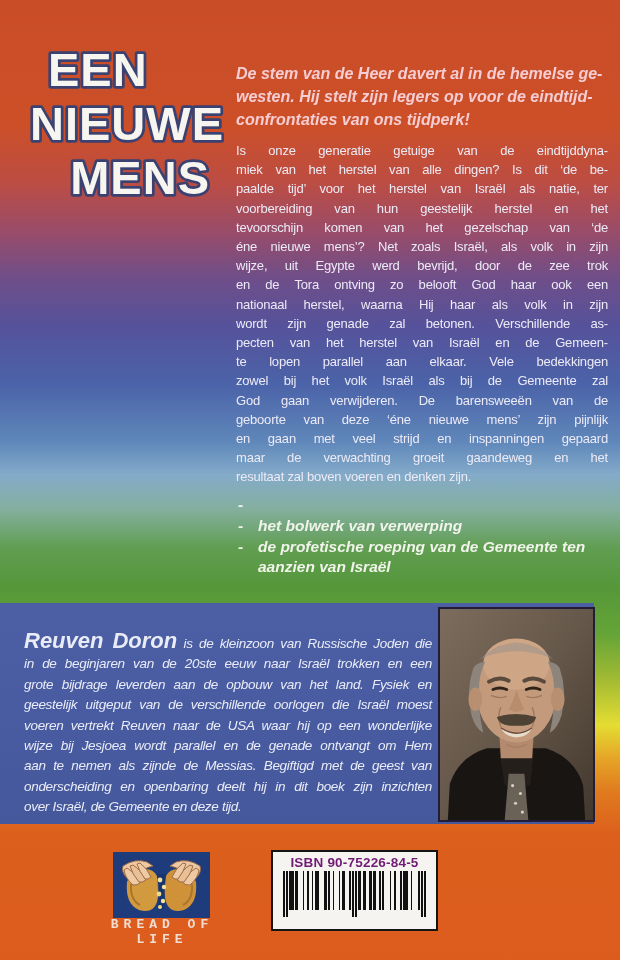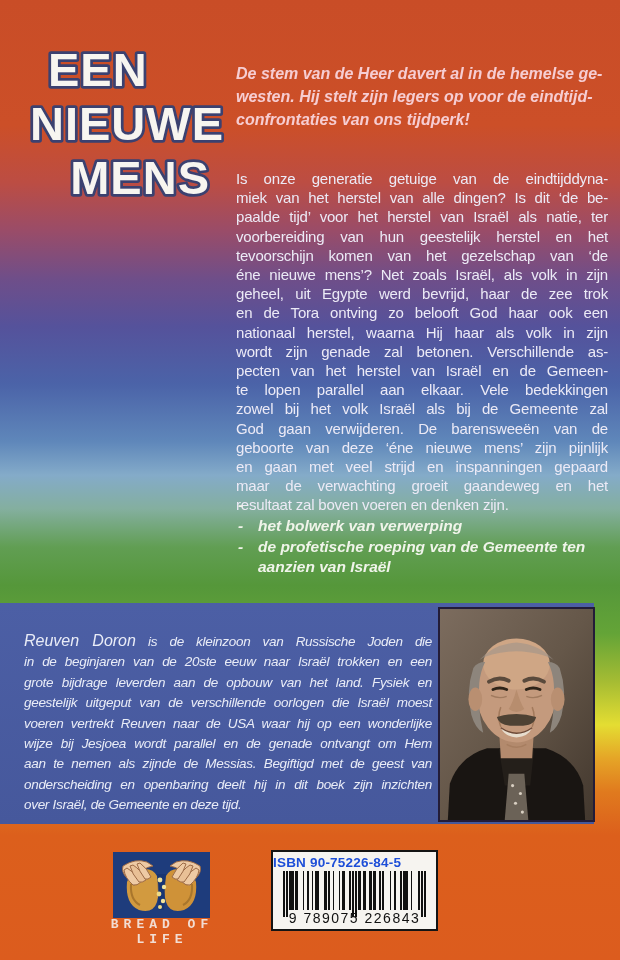--- a/index.html
+++ b/index.html
@@ -18,63 +18,63 @@
     fill:#f7f5f0;stroke:#3b4170;stroke-width:5.5px;stroke-linejoin:round;
     paint-order:stroke fill;letter-spacing:1px;font-size:47px;
   }
   .intro{
     position:absolute;left:236px;top:62px;width:374px;
     color:#f6cdd2;font-size:16px;font-weight:bold;font-style:italic;
     line-height:23px;white-space:pre-line;
   }
   .synopsis{
     position:absolute;left:236px;top:141px;width:372px;
-    color:#eceaf6;font-size:15px;line-height:19.2px;letter-spacing:-0.2px;margin-top:28px;
+    color:#eceaf6;font-size:13px;line-height:19.2px;letter-spacing:-0.2px;
   }
   .syn-line{text-align:justify;text-align-last:justify;}
   .syn-line.last{text-align-last:left;}
   .bullets{
     position:absolute;left:238px;top:495px;width:372px;
     color:#f0f4ea;font-size:15.5px;font-weight:bold;font-style:italic;line-height:20px;
   }
   .bullet{display:flex;margin-bottom:1px;}
   .bullet .dash{width:20px;flex:0 0 20px;}
   .bullet .btext{white-space:pre-line;}
   .panel{
     position:absolute;left:0;top:603px;width:594px;height:221px;
     background:linear-gradient(180deg,#4c5fa5,#46589c);
   }
   .bio{
     position:absolute;left:24px;top:631px;width:408px;
     color:#e9ecf7;font-size:13.5px;font-style:italic;line-height:20.4px;letter-spacing:-0.3px;
   }
   .bio-line{text-align:justify;text-align-last:justify;}
   .bio-line.last{text-align-last:left;}
-  .bio-name{font-size:16px;font-weight:normal;letter-spacing:0;}
+  .bio-name{font-size:22px;font-weight:bold;letter-spacing:0;}
   .photo{
     position:absolute;left:438px;top:607px;width:157px;height:215px;
     border:2px solid #231c38;box-sizing:border-box;background:#5d5046;
   }
   .photo svg{display:block;width:100%;height:100%;}
   .logo-box{
     position:absolute;left:113px;top:852px;width:97px;height:66px;
     background:#1e3c7c;
   }
   .logo-box svg{display:block;width:100%;height:100%;}
   .publisher{
     position:absolute;left:80px;top:917px;width:164px;text-align:center;
     color:#f2ddd3;font-family:Liberation Mono, monospace;font-weight:bold;
     font-size:13px;letter-spacing:5px;
   }
   .isbn-box{
     position:absolute;left:271px;top:850px;width:167px;height:81px;
     background:#f6f4f0;border:2px solid #141414;box-sizing:border-box;
   }
   .isbn-label{
-    margin-top:3px;text-align:left;color:#1d4ed8;
+    margin-top:3px;text-align:center;color:#701a75;
     font-size:13.5px;font-weight:bold;letter-spacing:0.2px;
   }
   .barcode-wrap{position:relative;height:46px;margin:1px auto 0 auto;width:143px;}
   .bar{position:absolute;top:0;height:39px;background:#111;}
   .bar.guard{height:46px;}
   .isbn-digits{
     margin-top:-7px;text-align:center;color:#111;
     font-size:14px;letter-spacing:1.5px;font-family:"Liberation Sans",sans-serif;
   }
 </style>
@@ -93,21 +93,21 @@
 westen. Hij stelt zijn legers op voor de eindtijd-
 confrontaties van ons tijdperk!</div>
 
   <div class="synopsis">
       <div class="syn-line">Is onze generatie getuige van de eindtijddyna-</div>
       <div class="syn-line">miek van het herstel van alle dingen? Is dit ‘de be-</div>
       <div class="syn-line">paalde tijd’ voor het herstel van Israël als natie, ter</div>
       <div class="syn-line">voorbereiding van hun geestelijk herstel en het</div>
       <div class="syn-line">tevoorschijn komen van het gezelschap van ‘de</div>
       <div class="syn-line">éne nieuwe mens’? Net zoals Israël, als volk in zijn</div>
-      <div class="syn-line">geheel, uit Egypte werd bevrijd, haar de zee trok</div>
+      <div class="syn-line">wijze, uit Egypte werd bevrijd, door de zee trok</div>
       <div class="syn-line">en de Tora ontving zo belooft God haar ook een</div>
       <div class="syn-line">nationaal herstel, waarna Hij haar als volk in zijn</div>
       <div class="syn-line">wordt zijn genade zal betonen. Verschillende as-</div>
       <div class="syn-line">pecten van het herstel van Israël en de Gemeen-</div>
       <div class="syn-line">te lopen parallel aan elkaar. Vele bedekkingen</div>
       <div class="syn-line">zowel bij het volk Israël als bij de Gemeente zal</div>
       <div class="syn-line">God gaan verwijderen. De barensweeën van de</div>
       <div class="syn-line">geboorte van deze ‘éne nieuwe mens’ zijn pijnlijk</div>
       <div class="syn-line">en gaan met veel strijd en inspanningen gepaard</div>
       <div class="syn-line">maar de verwachting groeit gaandeweg en het</div>
@@ -262,16 +262,15 @@
         <div class="bar" style="left: 99px; width: 1.5px;"></div>
         <div class="bar" style="left: 106.5px; width: 1.5px;"></div>
         <div class="bar" style="left: 111px; width: 1.5px;"></div>
         <div class="bar" style="left: 117px; width: 1.5px;"></div>
         <div class="bar" style="left: 120px; width: 4.5px;"></div>
         <div class="bar" style="left: 127.5px; width: 1.5px;"></div>
         <div class="bar" style="left: 135px; width: 1.5px;"></div>
         <div class="bar guard" style="left: 138px; width: 1.5px;"></div>
         <div class="bar guard" style="left: 141px; width: 1.5px;"></div>
       </div>
-    <div class="isbn-digits">9 789075 226843</div>
   </div>
 
 </div>
 
 </body></html>

